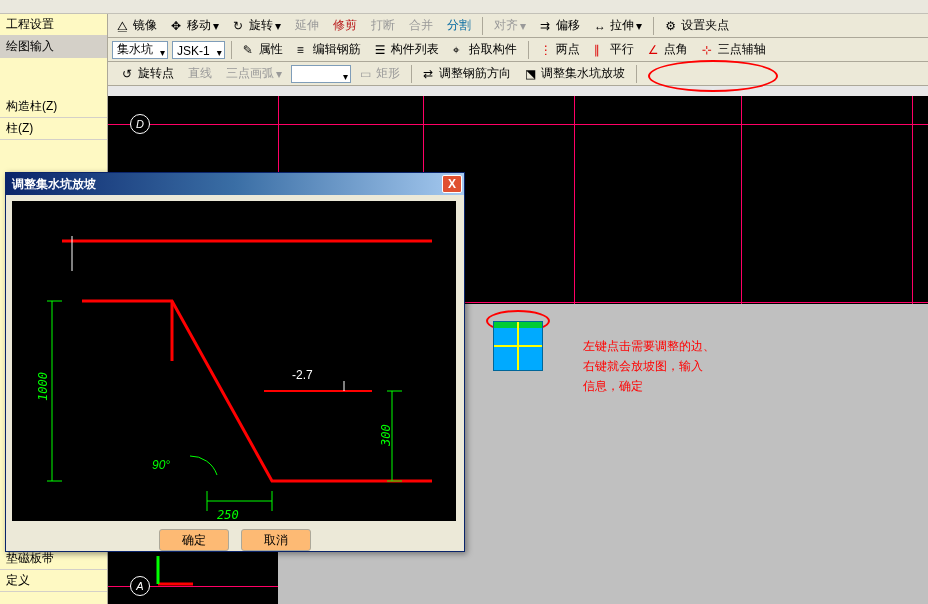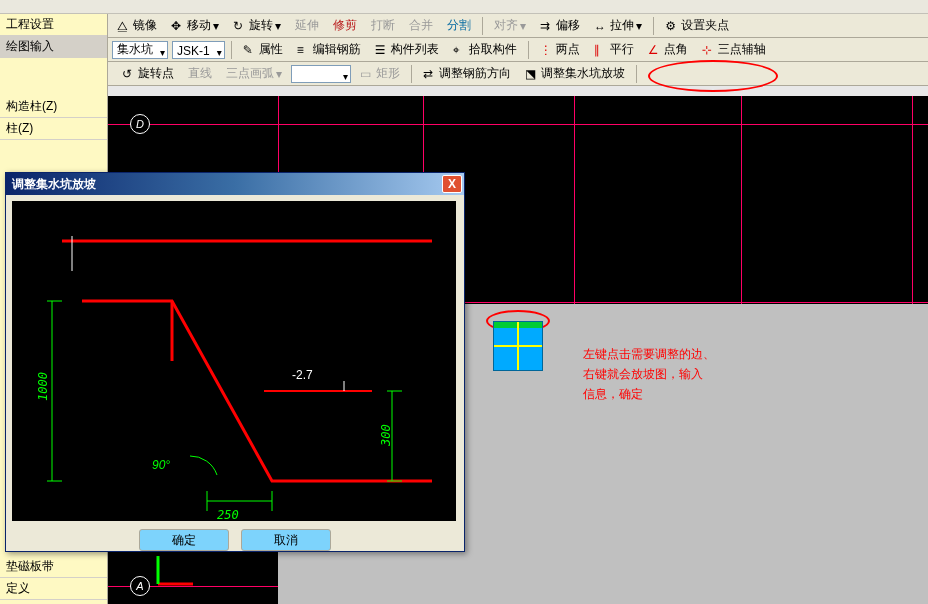--- a/index.html
+++ b/index.html
@@ -18,29 +18,29 @@
 .grid-line-v { position: absolute; height: 100%; width: 1px; background: #ff0066; }
 .axis-bubble { position: absolute; width: 20px; height: 20px; border: 1px solid #fff; border-radius: 50%; background: #000; color: #fff; display: flex; align-items: center; justify-content: center; font-size: 11px; font-style: italic; }
 
 .floor-area { position: absolute; left: 170px; top: 208px; width: 650px; height: 300px; background: #c0c0c0; }
 
 .sump-obj { position: absolute; left: 380px; top: 220px; width: 60px; height: 60px; }
 .sump-box { width: 50px; height: 50px; background: #00aaff; border: 1px solid #006699; position: relative; margin: 5px; }
 .sump-cross-h { position: absolute; width: 100%; height: 2px; background: #ffff00; top: 50%; transform: translateY(-50%); }
 .sump-cross-v { position: absolute; height: 100%; width: 2px; background: #ffff00; left: 50%; transform: translateX(-50%); }
 
-.annotation-text { position: absolute; left: 475px; top: 248px; color: #ff0000; font-size: 14px; line-height: 20px; }
+.annotation-text { position: absolute; left: 475px; top: 240px; color: #ff0000; font-size: 14px; line-height: 20px; }
 
 
 .dlg { position: absolute; left: 5px; top: 172px; width: 460px; height: 380px; border: 1px solid #0a246a; background: #ece9d8; box-shadow: 2px 2px 6px rgba(0,0,0,0.4); }
 .dlg-title { background: linear-gradient(to right, #0a246a, #3a6ea5, #a6caf0); color: #fff; height: 22px; display: flex; align-items: center; justify-content: space-between; padding: 0 2px 0 6px; font-weight: bold; }
 .dlg-close { width: 20px; height: 18px; background: #e05030; border: 1px solid #fff; color: #fff; display: flex; align-items: center; justify-content: center; font-weight: bold; cursor: pointer; border-radius: 2px; }
 .dlg-body { position: relative; width: 444px; height: 320px; margin: 6px; background: #000; }
 .dlg-buttons { display: flex; justify-content: center; gap: 12px; padding: 2px; }
-.dlg-btn { width: 90px; height: 22px; background: #7dd3fc; border: 1px solid #aca899; border-radius: 3px; cursor: pointer; }
+.dlg-btn { width: 70px; height: 22px; background: #fdba74; border: 1px solid #aca899; border-radius: 3px; cursor: pointer; }
 
 
 .highlight-oval { position: absolute; border: 2px solid #ff0000; border-radius: 50%; pointer-events: none; }
 
 
 .dlg-svg { position: absolute; left: 0; top: 0; }
 .dim-text { fill: #00ff00; font-family: monospace; font-style: italic; }
 .angle-text { fill: #00ff00; font-style: italic; }
 
 .dropdown { background: #fff; border: 1px solid #7f9db9; height: 18px; padding: 0 14px 0 4px; position: relative; display: inline-flex; align-items: flex-end; }
@@ -201,21 +201,21 @@
 
 <div class="highlight-oval" style="left:648px;top:60px;width:130px;height:32px"></div>
 
 <div class="left-panel" style="top:14px;height:82px">
   <div class="left-item">工程设置</div>
   <div class="left-item" style="background:#d4d0c8">绘图输入</div>
 </div>
 <div class="left-panel">
   <div class="left-item"><span>构造柱(Z)</span></div>
   <div class="left-item"><span>柱(Z)</span></div>
-  <div style="position:absolute;bottom:4px;width:100%">
+  <div style="position:absolute;bottom:12px;width:100%">
     <div class="left-item">垫磁板带</div>
     <div class="left-item">定义</div>
   </div>
 </div>
 
 <div class="canvas-area">
   <div class="grid-line-h" style="top:28px"></div>
   <div class="grid-line-h" style="top:206px"></div>
   <div class="grid-line-h" style="top:333px"></div>
   <div class="grid-line-h" style="top:490px"></div>

